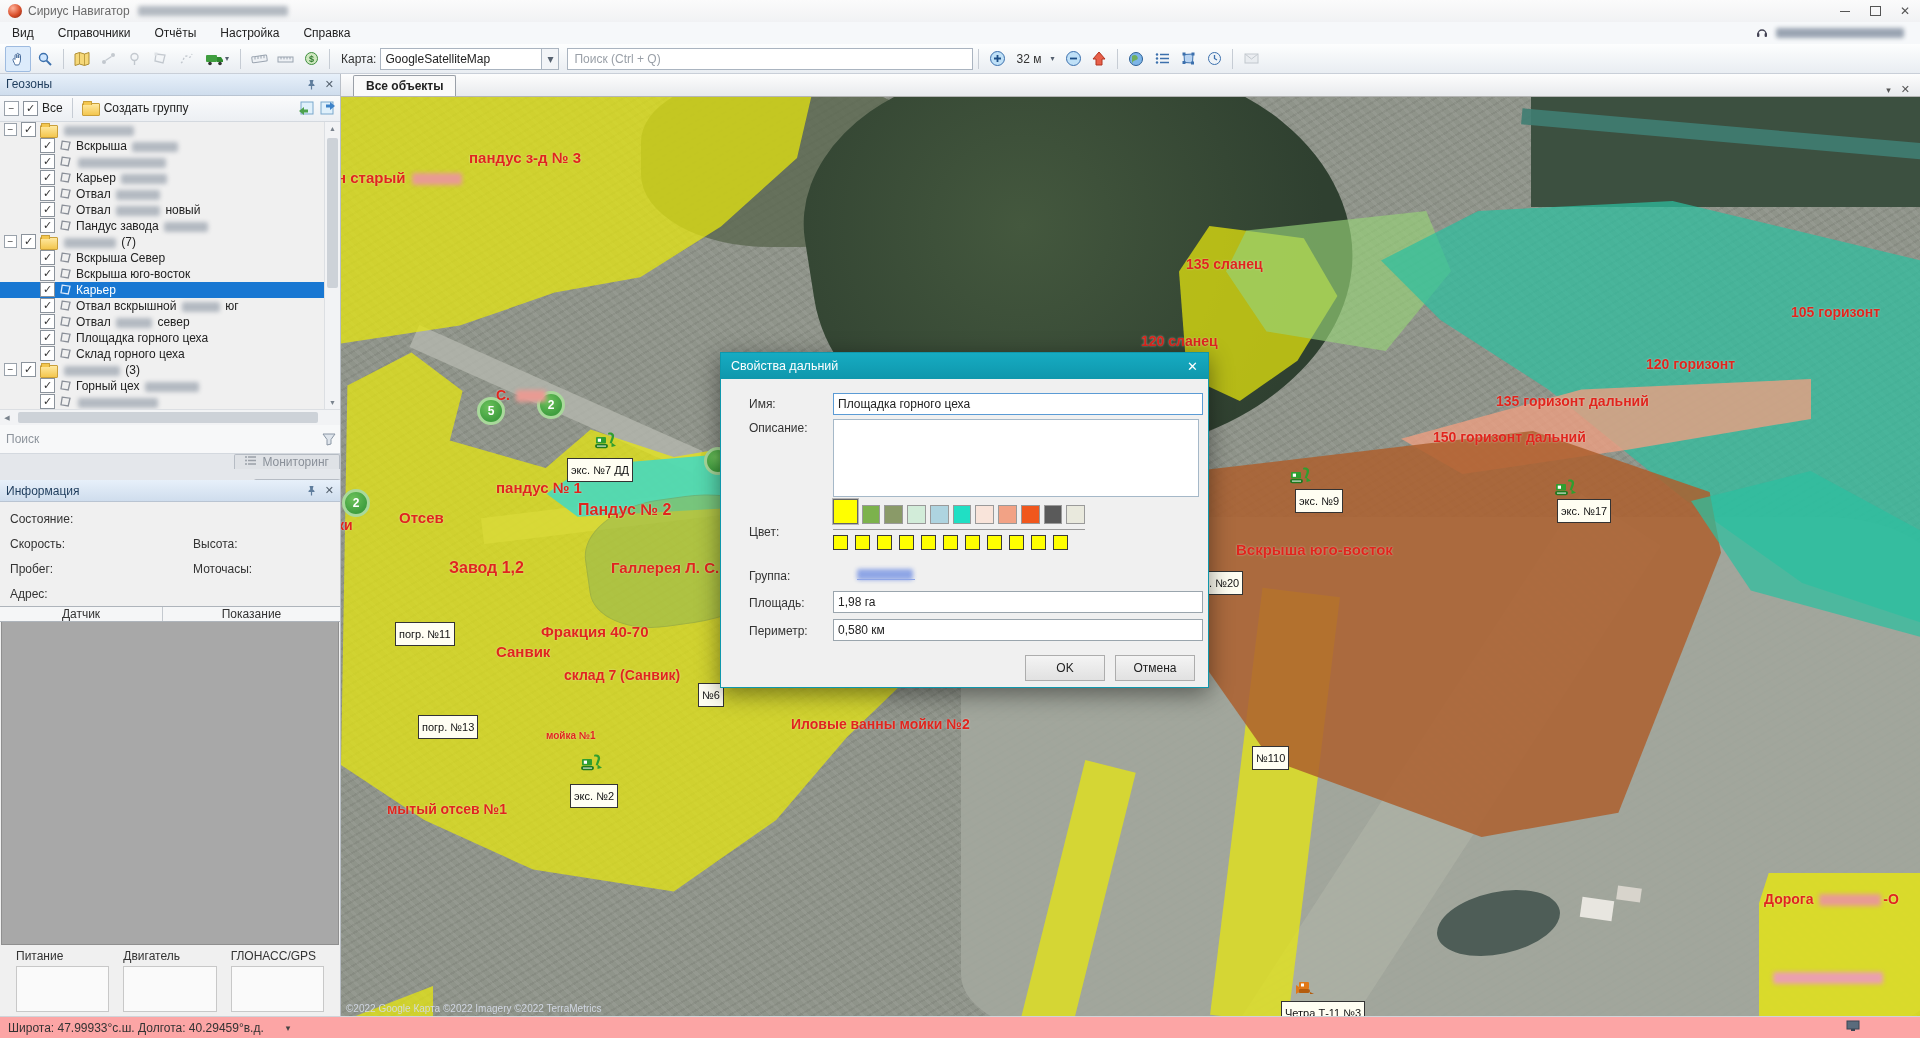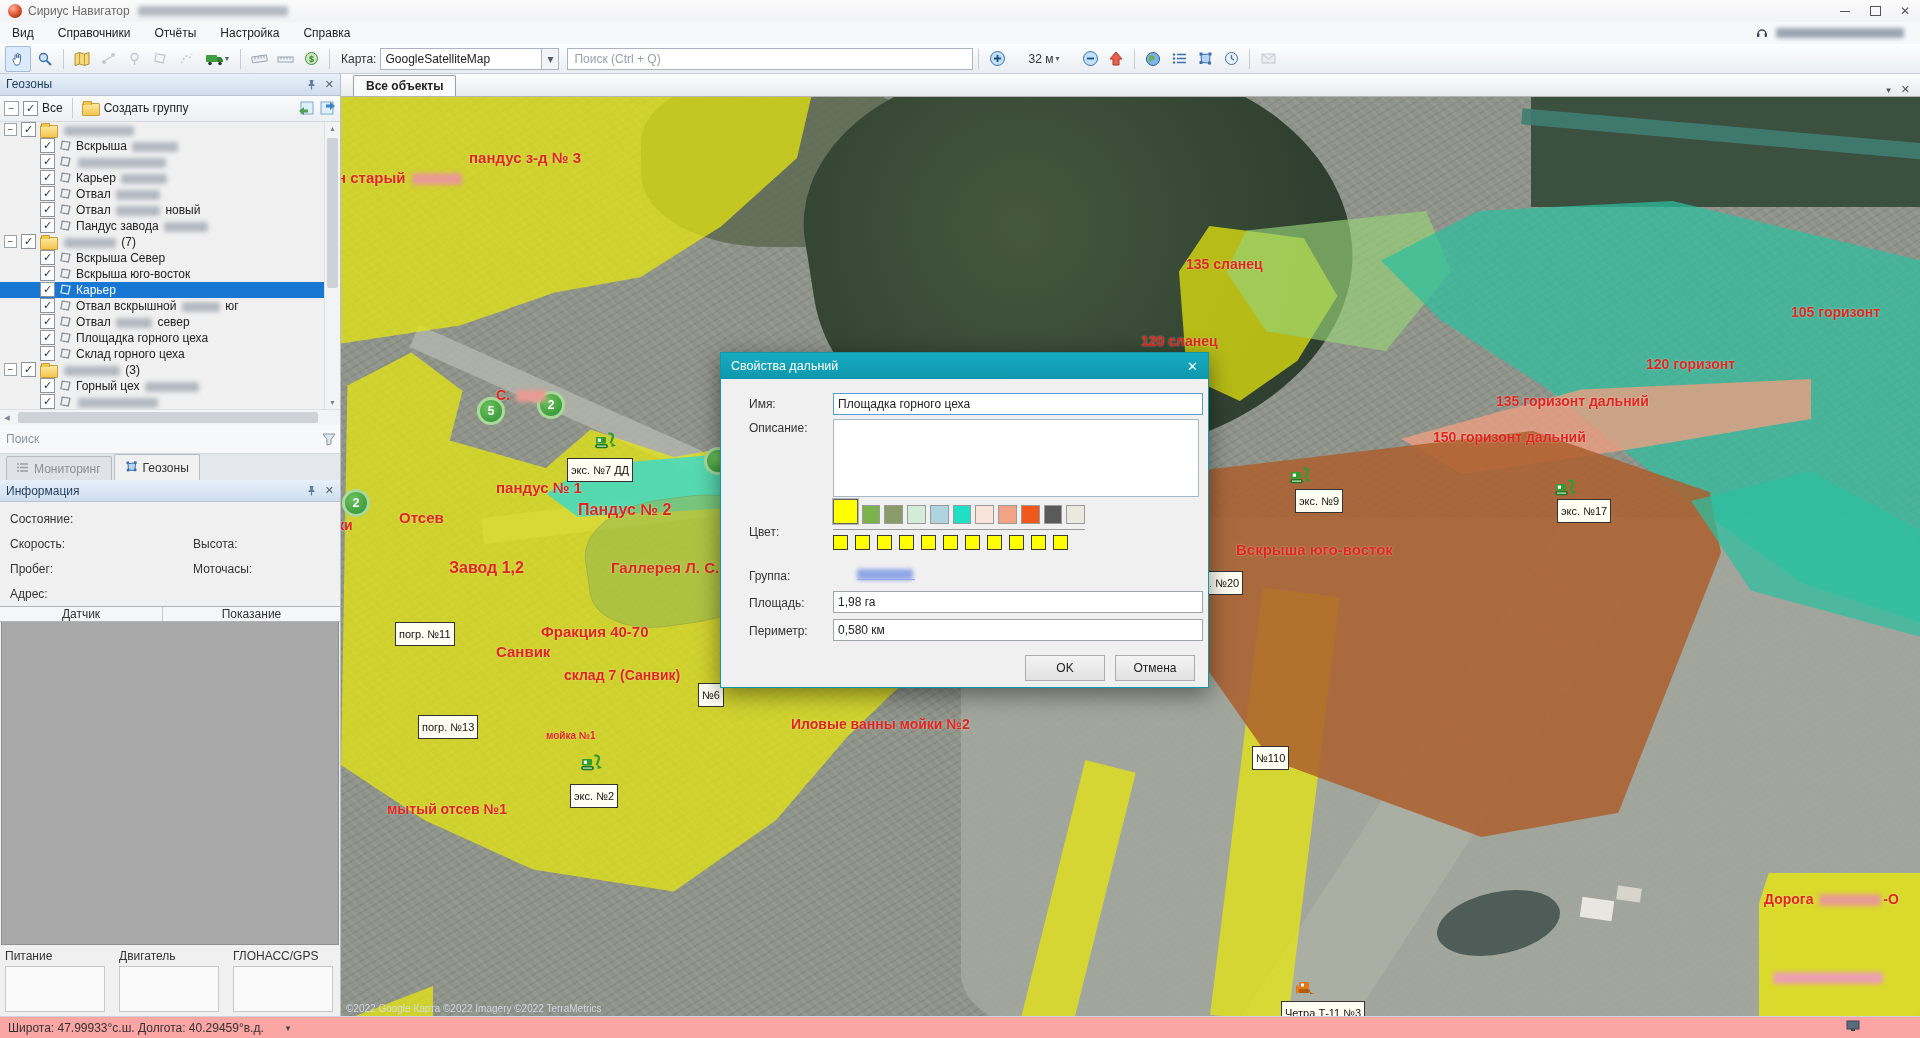--- a/index.html
+++ b/index.html
@@ -33,21 +33,21 @@
   .tbtn.disabled{opacity:.45;}
   .tsep{width:1px;height:20px;background:#c6ccd4;margin:0 5px;}
   .tlabel{margin:0 4px 0 6px;color:#333;}
   #map-combo{width:152px;height:20px;background:#fff;border:1px solid #aab4c0;display:flex;align-items:center;
              padding:0 4px;color:#222;}
   #map-combo-arrow{width:16px;height:20px;display:flex;align-items:center;justify-content:center;color:#55606e;
                    border:1px solid #aab4c0;border-left:none;background:#f2f4f7;}
   #toolbar-search{width:392px;height:20px;border:1px solid #aab4c0;background:#fff;margin-left:8px;
                   padding:0 6px;font-family:inherit;font-size:12px;color:#333;}
   #toolbar-search::placeholder{color:#9aa0a8;}
-  #scale-box{display:flex;align-items:center;gap:2px;margin:0 18px;color:#333;}
+  #scale-box{display:flex;align-items:center;gap:9px;margin:0 6px;color:#333;}
   
   #workspace{position:absolute;left:0;top:74px;width:1920px;height:942px;display:flex;}
   
   #left-panel{width:340px;min-width:340px;height:100%;background:#f0f0f0;border-right:1px solid #b9bfc7;
               display:flex;flex-direction:column;overflow:hidden;}
   .panel-header{height:21px;background:linear-gradient(#e7f0fa,#cfdded);border-bottom:1px solid #b9c4d2;
                 display:flex;align-items:center;padding:0 6px;color:#1e3c5c;}
   .panel-header .ph-icons{margin-left:auto;display:flex;align-items:center;gap:8px;color:#55626f;}
   #geo-toolbar{height:25px;background:linear-gradient(#fafbfc,#eceff3);border-bottom:1px solid #d4d9df;
                display:flex;align-items:center;padding:0 4px;gap:4px;}
@@ -67,30 +67,30 @@
   .tree-label{font-size:12px;}
   .poly-ic{display:flex;}
   #tree-vscroll{position:absolute;right:0;top:0;width:15px;height:288px;background:#f2f3f5;border-left:1px solid #dcdfe3;}
   .scroll-arrow{height:14px;display:flex;align-items:center;justify-content:center;font-size:7px;color:#7a838d;}
   #tree-vthumb{position:absolute;left:2px;right:2px;top:16px;height:150px;background:#cdd2d8;border-radius:2px;}
   #tree-hscroll{height:15px;background:#f2f3f5;border-top:1px solid #dcdfe3;position:relative;display:flex;align-items:center;}
   #tree-hthumb{position:absolute;left:18px;top:2px;height:11px;width:300px;background:#cdd2d8;border-radius:2px;}
   #panel-search-row{height:28px;border-bottom:1px solid #d4d9df;display:flex;align-items:center;padding:0 4px;gap:4px;background:#f7f8f9;}
   #panel-search{flex:1;height:20px;border:none;background:transparent;font-family:inherit;font-size:12px;color:#000000;}
   #panel-search::placeholder{color:#8d949c;}
-  #panel-tabs{height:26px;display:flex;align-items:flex-end;background:#e4e7eb;padding-left:6px;gap:2px;}
+  #panel-tabs{height:26px;display:flex;align-items:flex-end;background:#e4e7eb;padding-left:6px;gap:10px;flex-direction:column;}
   .ptab{height:23px;display:flex;align-items:center;gap:5px;padding:0 10px;border:1px solid #b6bcc4;border-bottom:none;
         background:#dfe2e6;color:#8a9099;border-radius:2px 2px 0 0;}
   .ptab.active{background:#f0f0f0;color:#333;height:25px;}
   #info-fields{height:104px;position:relative;background:#f0f0f0;}
   .if-label{position:absolute;color:#333;}
   #info-table-header{height:16px;display:flex;background:#f5f6f7;border:1px solid #aeb4bb;border-left:none;border-right:none;box-sizing:border-box;}
   .ith-cell{display:flex;align-items:center;justify-content:center;color:#333;border-right:1px solid #c4c9cf;box-sizing:border-box;}
   #info-table-body{height:324px;background:#a8a8a8;border:1px solid #8f8f8f;border-top:none;box-sizing:border-box;margin:0 1px;}
-  #info-groups{flex:1;display:flex;padding:4px 5px;gap:14px;}
+  #info-groups{flex:1;display:flex;padding:4px 16px;gap:14px;}
   .ig{display:flex;flex-direction:column;gap:3px;width:100px;}
   .ig-label{color:#333;}
   .ig-box{height:44px;background:#fafafa;border:1px solid #c8c8c8;}
   
   #map-column{flex:1;height:100%;display:flex;flex-direction:column;position:relative;}
   #map-tabbar{height:22px;background:linear-gradient(#fdfdfd,#e8eaed);border-bottom:1px solid #b5b5b5;
               display:flex;align-items:flex-end;padding-left:12px;}
   #map-tab{height:20px;background:#fafafa;border:1px solid #9aa0a8;border-bottom:none;padding:0 12px;
            display:flex;align-items:center;color:#222;font-weight:bold;border-radius:2px 2px 0 0;}
   #map-tabbar-icons{margin-left:auto;margin-right:10px;display:flex;gap:10px;color:#555;align-items:center;}

